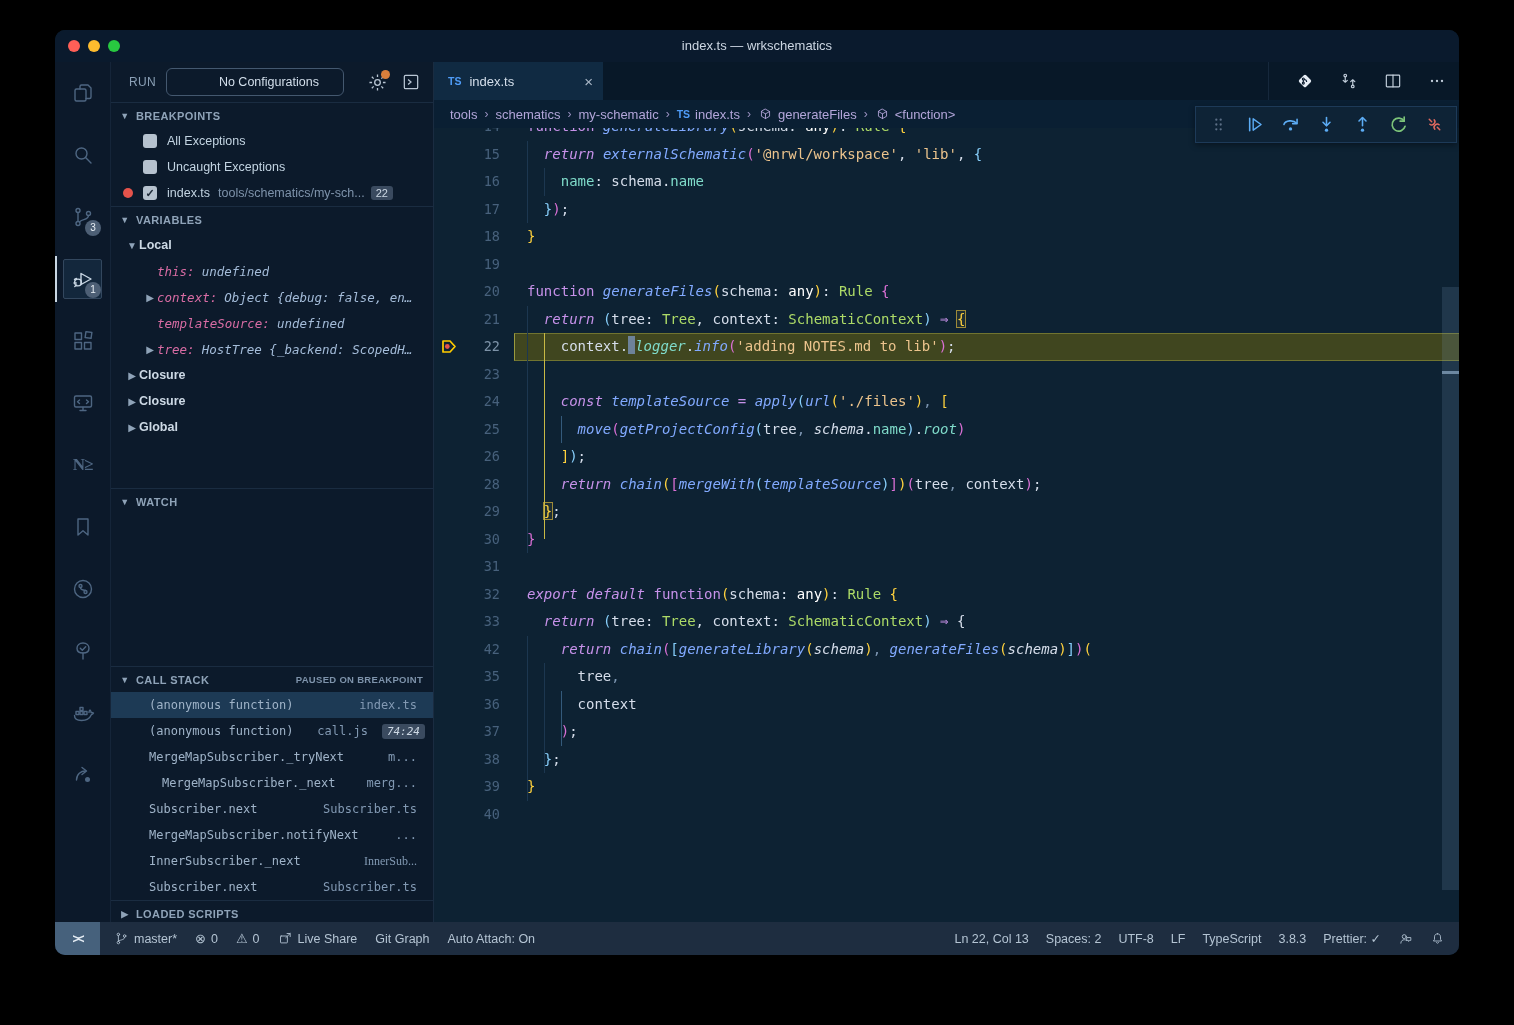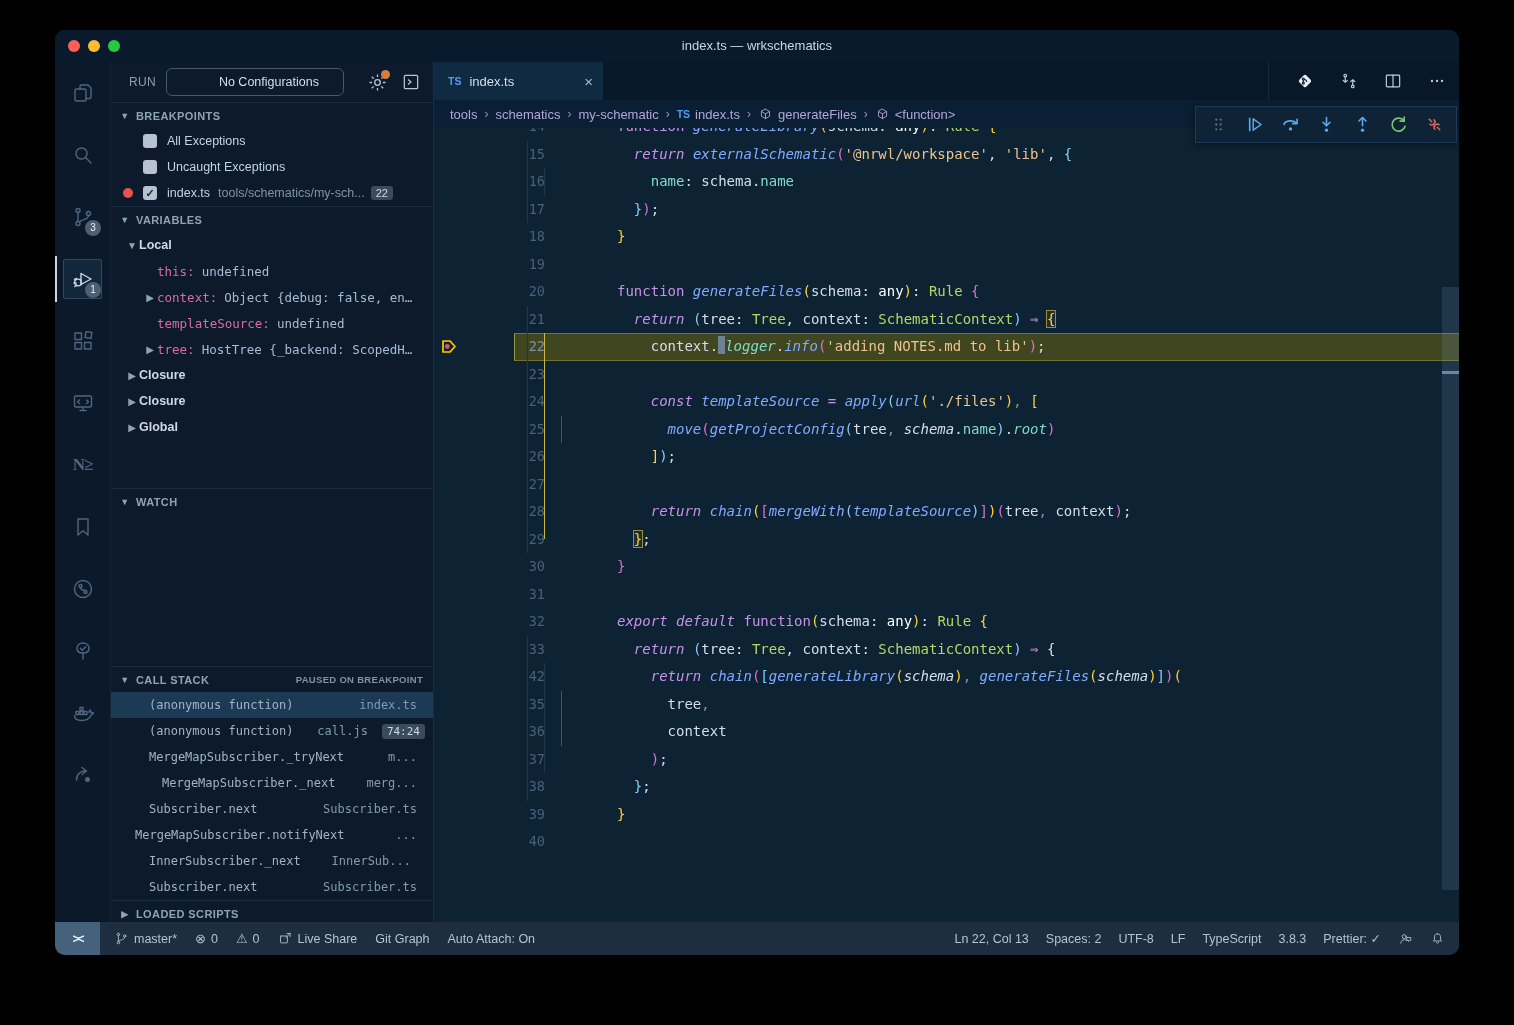--- a/index.html
+++ b/index.html
@@ -44,21 +44,21 @@
   .sec-header{height:25px;display:flex;align-items:center;padding:0 10px 0 8px;gap:5px;
     font-weight:bold;font-size:11px;letter-spacing:.4px;color:#8fa3b8;}
   .sec-header .chev{font-size:9px;width:12px;text-align:center;color:#8fa3b8}
   .sec-right{margin-left:auto;font-size:9.5px;color:#7e93ab;font-weight:bold;letter-spacing:.3px}
   .sb-row{height:26px;display:flex;align-items:center;position:relative;}
   .sb-row.selected{background:#1d3a55;}
   .cbx{width:14px;height:14px;background:#b6c2cf;border-radius:3px;flex:0 0 14px;
     display:flex;align-items:center;justify-content:center;color:#1e2a38;font-size:11px;font-weight:bold;}
   .bp-dot{position:absolute;left:12px;width:10px;height:10px;border-radius:50%;background:#e5534b;}
   .mini-badge{background:#3a4a5f;color:#cdd8e4;border-radius:3px;font-size:11px;padding:1px 5px;margin-left:6px;}
-  .mono{font-family:"DejaVu Sans Mono",monospace;}
+  .mono{font-family:"DejaVu Sans Mono",monospace;font-style:italic;}
   .var-name{color:#d96ca4}
   .var-val{color:#a4bcd9}
   .scope-lbl{font-weight:bold;color:#cdd9e5}
   .tree-chev{width:14px;color:#8fa3b8;font-size:10px;text-align:center;flex:0 0 14px}
   .cs-fn{font-family:"DejaVu Sans Mono",monospace;font-size:12px;color:#9fb3c8;white-space:nowrap;overflow:hidden}
   .cs-file{margin-left:auto;color:#8299b3;font-size:12px;font-family:"DejaVu Sans Mono",monospace;padding-right:4px;white-space:nowrap}
   .watch-empty{height:152px}
   
   .editor{flex:1;display:flex;flex-direction:column;position:relative;min-width:0;background:#0d2233;}
   .tabbar{height:38px;flex:0 0 38px;background:#081828;display:flex;align-items:stretch;position:relative;}
@@ -70,21 +70,21 @@
   .tab-actions .divider{width:1px;height:38px;background:#16283c;margin-right:2px}
   .tab-actions svg{width:20px;height:20px}
   .breadcrumbs{height:28px;flex:0 0 28px;background:#0a1f33;display:flex;align-items:center;
     padding-left:16px;gap:7px;font-size:13px;color:#b3a6da;}
   .bc-sep{color:#9a91c0;font-size:12px}
   .bc-item{display:flex;align-items:center;gap:5px;}
   .bc-item svg{width:15px;height:15px}
   .code-area{flex:1;position:relative;overflow:hidden;background:#0d2233;
     font-family:"DejaVu Sans Mono",monospace;font-size:14px;}
   #code-lines{margin-top:-15px;position:relative;z-index:1;}
-  .code-line{display:flex;height:27.5px;line-height:27.5px;position:relative;gap:45px;}
+  .code-line{display:flex;height:27.5px;line-height:27.5px;position:relative;}
   .glyph{width:26px;flex:0 0 26px;position:relative;z-index:2}
   .glyph svg{position:absolute;left:7px;top:6px;width:17px;height:15px}
   .line-num{width:40px;flex:0 0 40px;text-align:right;color:#47617c;font-size:13.5px;z-index:2}
   .line-content{padding-left:27px;white-space:pre;position:relative;z-index:2;color:#d6deeb;}
   .hl{position:absolute;left:80px;right:0;top:0;bottom:0;background:#40461f;z-index:0;
     border-top:1px solid #707430;border-bottom:1px solid #707430;border-left:1px solid #9a9a3f;}
   .code-line.current .line-num{color:#7d93a8}
   .tk.d{color:#d6deeb}.tk.dim{color:#7e97b3}
   .tk.k{color:#c792ea}.tk.ki{color:#c792ea;font-style:italic}
   .tk.f{color:#82aaff;font-style:italic}
@@ -379,26 +379,26 @@
             </div>
             <div class="sb-row">
               <span class="cs-fn" style="margin-left: 51px;">MergeMapSubscriber._next</span>
               <span class="cs-file" style="margin-right: 12px;">merg...</span>
             </div>
             <div class="sb-row">
               <span class="cs-fn" style="margin-left: 38px;">Subscriber.next</span>
               <span class="cs-file" style="margin-right: 12px;">Subscriber.ts</span>
             </div>
             <div class="sb-row">
-              <span class="cs-fn" style="margin-left: 24px;">MergeMapSubscriber.notifyNext</span>
+              <span class="cs-fn" style="margin-left: 38px;">MergeMapSubscriber.notifyNext</span>
               <span class="cs-file" style="margin-right: 12px;">...</span>
             </div>
             <div class="sb-row">
               <span class="cs-fn" style="margin-left: 38px;">InnerSubscriber._next</span>
-              <span class="cs-file" style="margin-right: 18px;">InnerSub...</span>
+              <span class="cs-file" style="margin-right: 12px; font-family: Liberation Serif, serif;">InnerSub...</span>
             </div>
             <div class="sb-row">
               <span class="cs-fn" style="margin-left: 38px;">Subscriber.next</span>
               <span class="cs-file" style="margin-right: 12px;">Subscriber.ts</span>
             </div>
           </div>
       </div>
 
       <div class="section">
         <div class="sec-header">
@@ -558,25 +558,20 @@
               <div class="line-num">25</div>
               <div class="line-content"><span class="tk d">      </span><span class="tk f">move</span><span class="tk o">(</span><span class="tk f">getProjectConfig</span><span class="tk b">(</span><span class="tk d">tree</span><span class="tk dim">,</span><span class="tk d"> </span><span class="tk v">schema</span><span class="tk d">.</span><span class="tk p">name</span><span class="tk b">)</span><span class="tk d">.</span><span class="tk pi">root</span><span class="tk o">)</span></div>
             </div>
             <div class="code-line">
               <div class="glyph"></div>
               <div class="line-num">26</div>
               <div class="line-content"><span class="tk d">    </span><span class="tk g">]</span><span class="tk b">)</span><span class="tk d">;</span></div>
             </div>
             <div class="code-line">
               <div class="glyph"></div>
-              <div class="line-num">27</div>
-              <div class="line-content"></div>
-            </div>
-            <div class="code-line">
-              <div class="glyph"></div>
               <div class="line-num">28</div>
               <div class="line-content"><span class="tk d">    </span><span class="tk ki">return</span><span class="tk d"> </span><span class="tk f">chain</span><span class="tk g">(</span><span class="tk o">[</span><span class="tk f">mergeWith</span><span class="tk b">(</span><span class="tk f">templateSource</span><span class="tk b">)</span><span class="tk o">]</span><span class="tk g">)</span><span class="tk o">(</span><span class="tk d">tree</span><span class="tk dim">,</span><span class="tk d"> </span><span class="tk d">context</span><span class="tk o">)</span><span class="tk d">;</span></div>
             </div>
             <div class="code-line">
               <div class="glyph"></div>
               <div class="line-num">29</div>
               <div class="line-content"><span class="tk d">  </span><span class="tk g box">}</span><span class="tk d">;</span></div>
             </div>
             <div class="code-line">
               <div class="glyph"></div>

